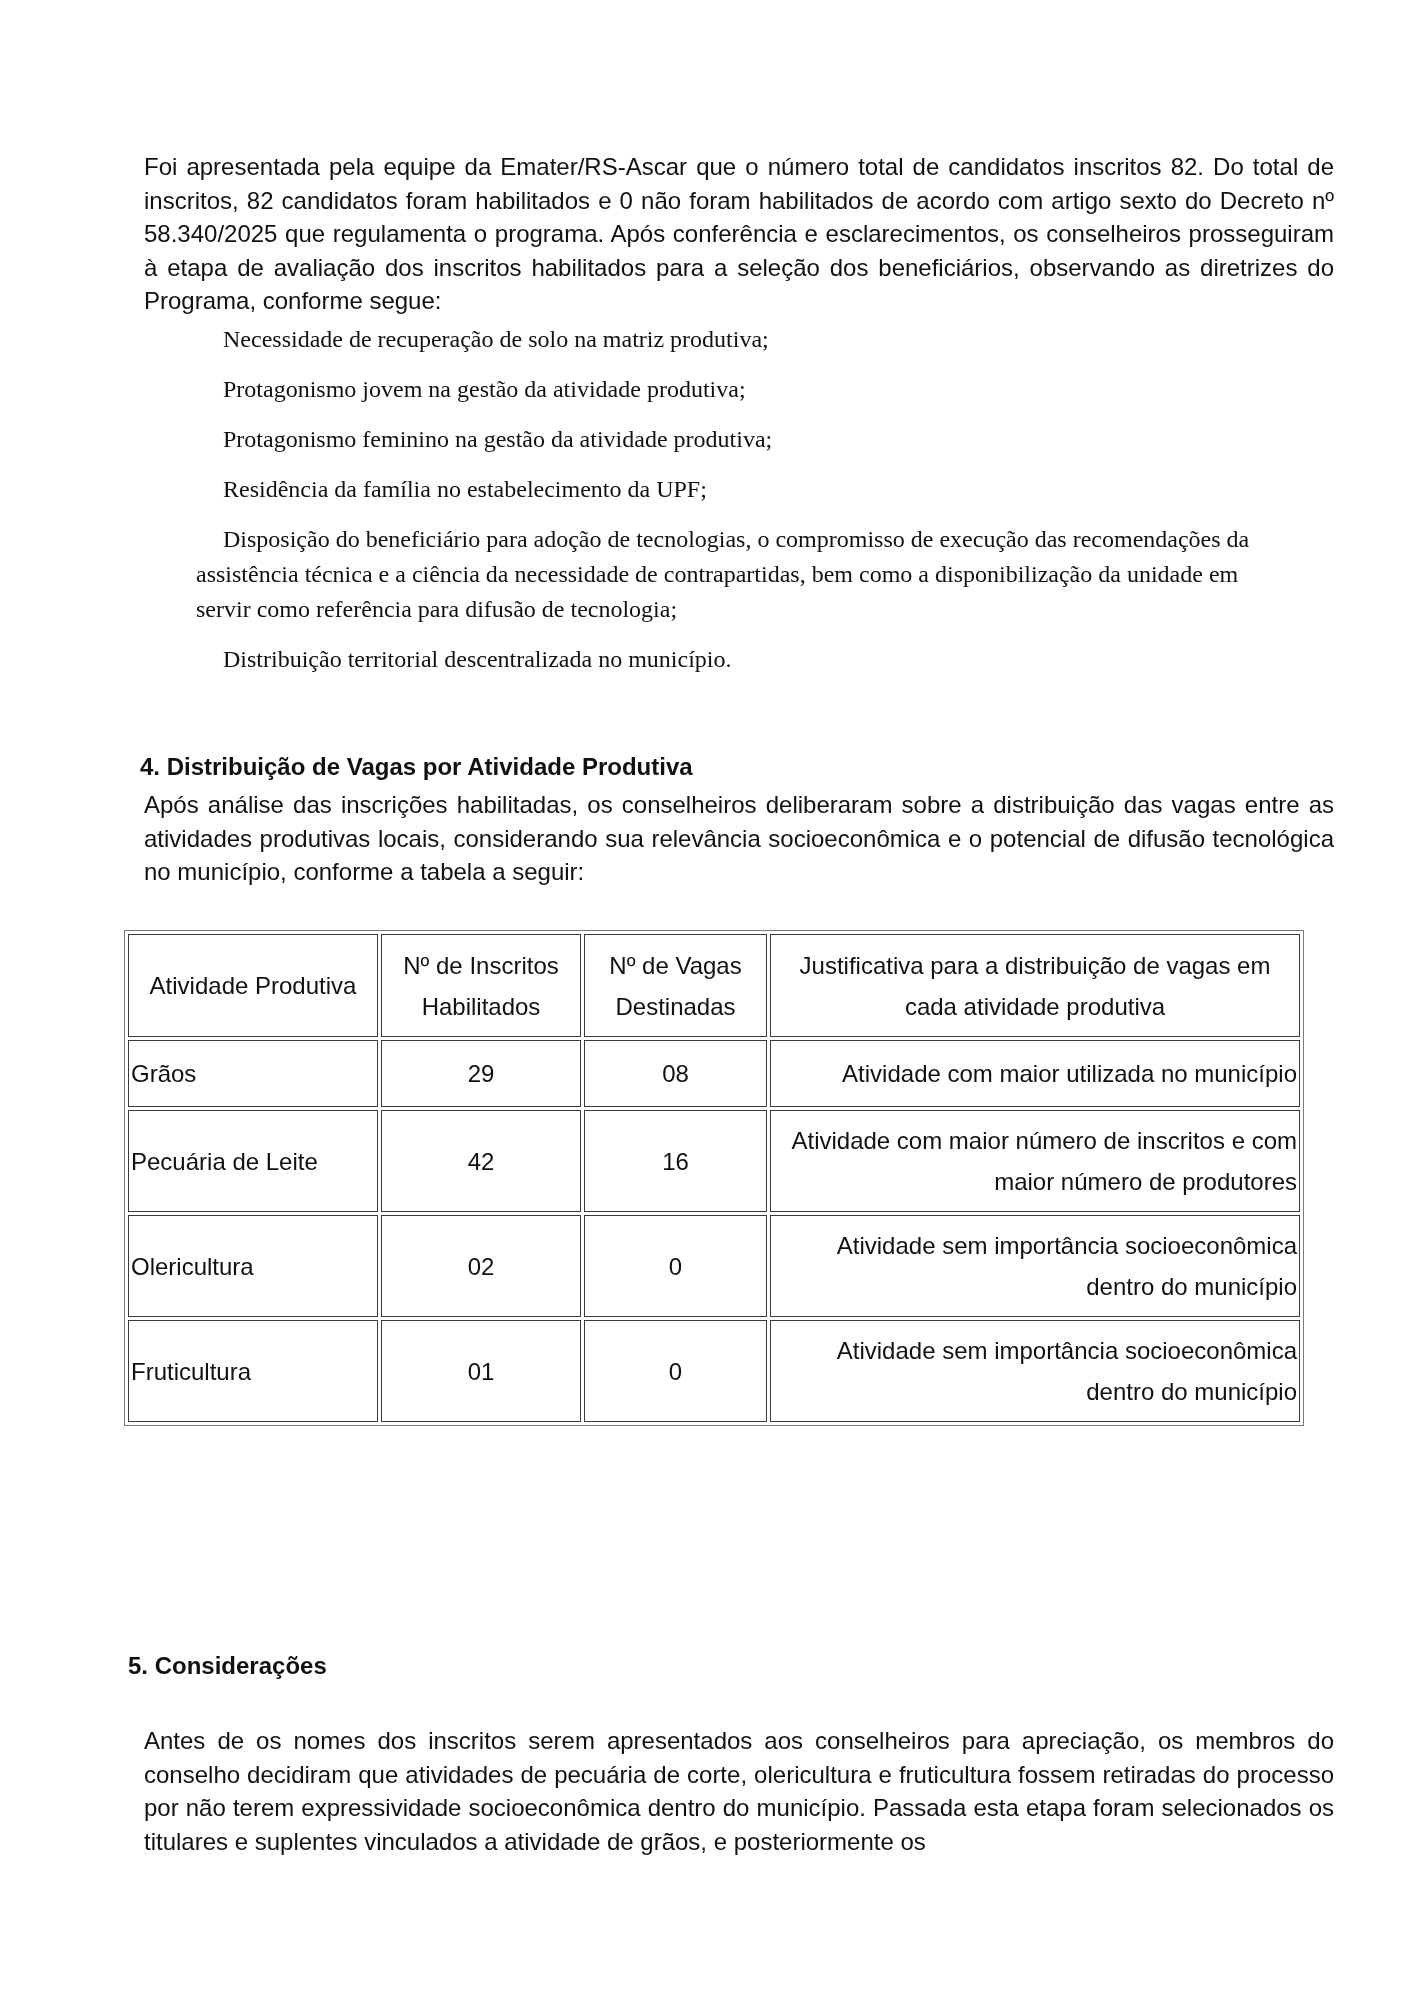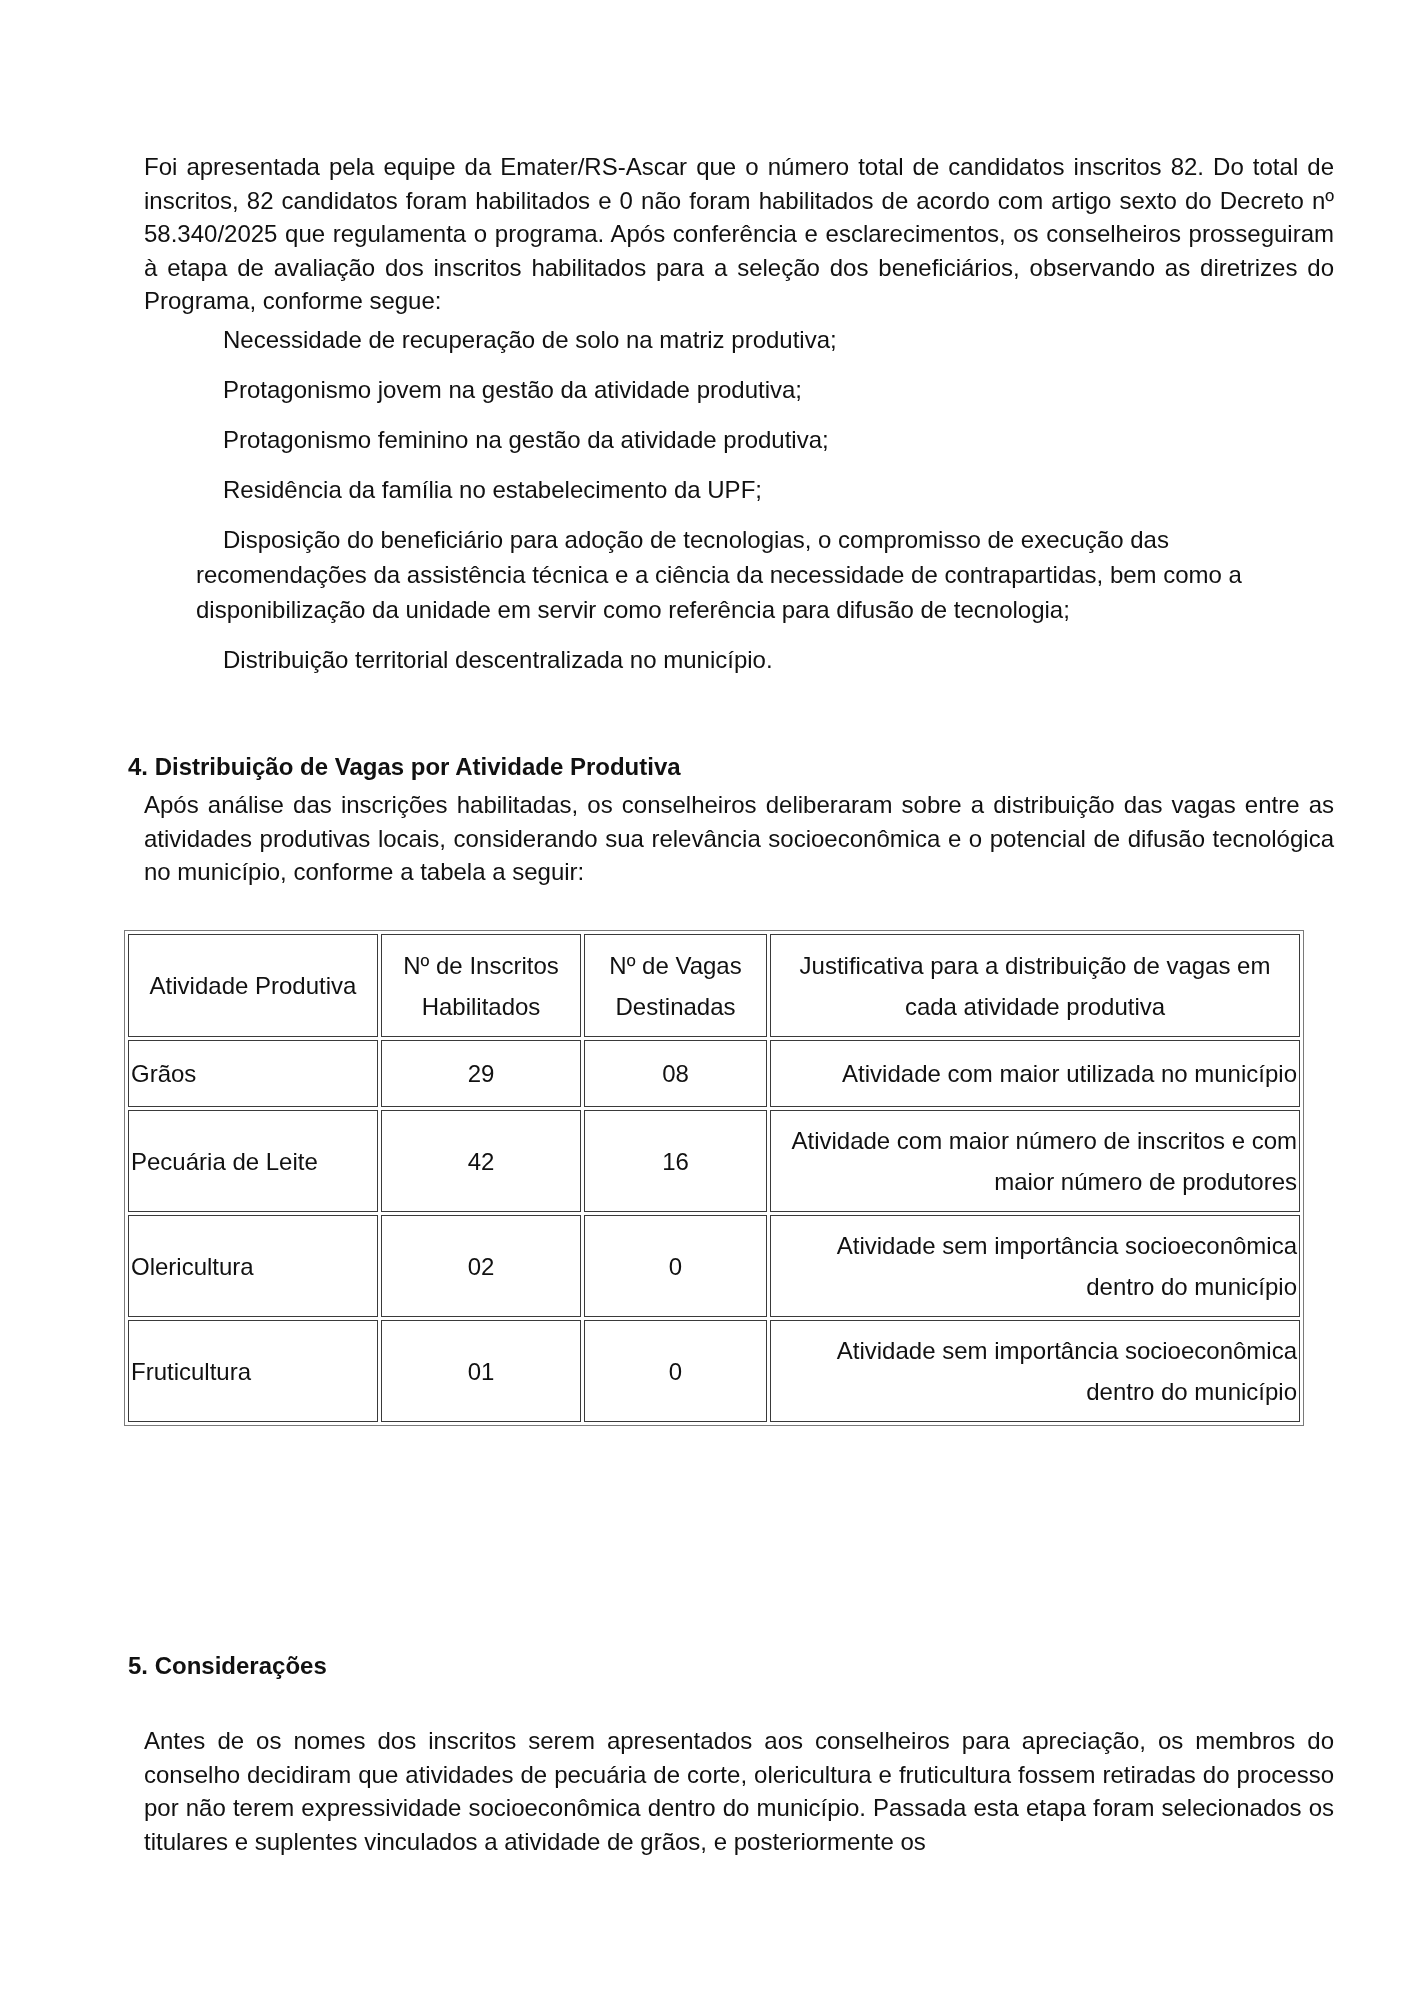--- a/index.html
+++ b/index.html
@@ -34,20 +34,21 @@
       margin: 0;
     }
     .criteria {
       position: absolute;
       left: 196px;
       width: 1100px;
       font-size: 24px;
       margin: 0;
       padding: 0;
       list-style: none;
+      font-family: Liberation Serif, serif;
     }
     .criteria li {
       text-indent: 27px;
       line-height: 35px;
       margin: 0 0 15px 0;
     }
     table.dist {
       position: absolute;
       left: 124px;
       top: 930px;
@@ -82,21 +83,21 @@
 
 <ul class="criteria" style="top:322px;">
   <li>Necessidade de recuperação de solo na matriz produtiva;</li>
   <li>Protagonismo jovem na gestão da atividade produtiva;</li>
   <li>Protagonismo feminino na gestão da atividade produtiva;</li>
   <li>Residência da família no estabelecimento da UPF;</li>
   <li>Disposição do beneficiário para adoção de tecnologias, o compromisso de execução das recomendações da assistência técnica e a ciência da necessidade de contrapartidas, bem como a disponibilização da unidade em servir como referência para difusão de tecnologia;</li>
   <li>Distribuição territorial descentralizada no município.</li>
 </ul>
 
-<h2 class="heading" style="top:752px;">4. Distribuição de Vagas por Atividade Produtiva</h2>
+<h2 class="heading" style="top:752px;margin-left:12px;">4. Distribuição de Vagas por Atividade Produtiva</h2>
 
 <p class="para last-left" style="top:772px;">Após análise das inscrições habilitadas, os conselheiros deliberaram sobre a distribuição das vagas entre as atividades produtivas locais, considerando sua relevância socioeconômica e o potencial de difusão tecnológica no município, conforme a tabela a seguir:</p>
 
 <table class="dist">
   <colgroup>
     <col class="c1">
       <col class="c2">
       <col class="c3">
       <col class="c4">
   </colgroup>

